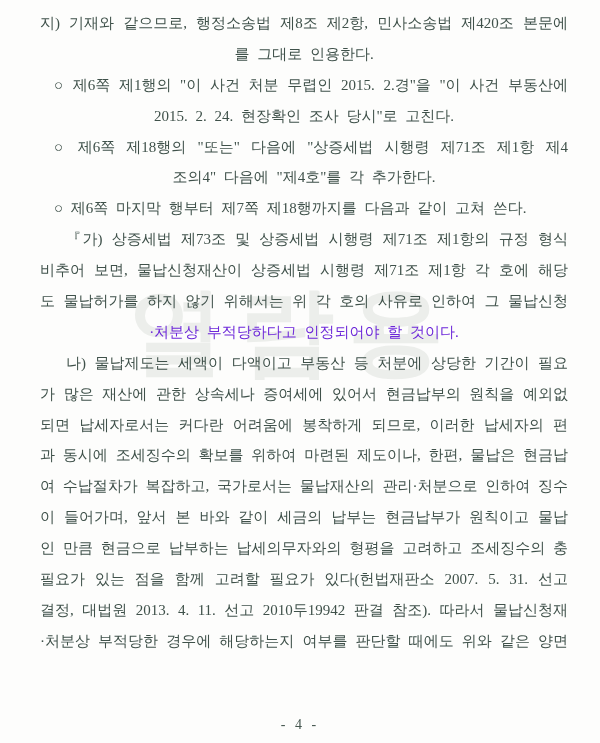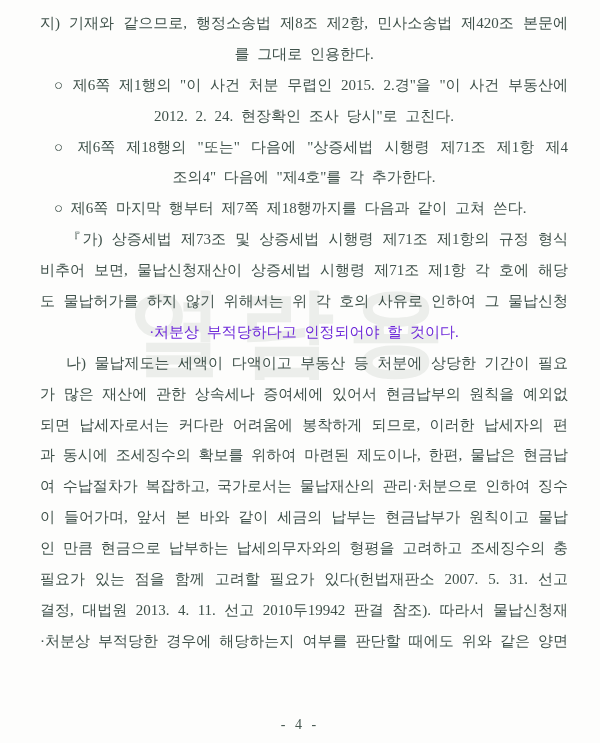--- a/index.html
+++ b/index.html
@@ -61,21 +61,21 @@
 </head>
 <body>
 
 <div class="page" style="background: rgb(253, 253, 252);">
   <div class="watermark">열람용</div>
 
   <div class="content">
       <div class="line ind0 j" style="color: rgb(63, 81, 74);">지) 기재와 같으므로, 행정소송법 제8조 제2항, 민사소송법 제420조 본문에 의하여 이</div>
       <div class="line ind0" style="color: rgb(63, 81, 74);">를 그대로 인용한다.</div>
       <div class="line ind1 j" style="color: rgb(63, 81, 74);">○ 제6쪽 제1행의 "이 사건 처분 무렵인 2015. 2.경"을 "이 사건 부동산에 관하여</div>
-      <div class="line ind0" style="color: rgb(63, 81, 74);">2012. 2. 24. 현장확인 조사 당시"로 고친다.</div>
+      <div class="line ind0" style="color: rgb(63, 81, 74);">2015. 2. 24. 현장확인 조사 당시"로 고친다.</div>
       <div class="line ind1 j" style="color: rgb(63, 81, 74);">○ 제6쪽 제18행의 "또는" 다음에 "상증세법 시행령 제71조 제1항 제4호"를, "제19</div>
       <div class="line ind0" style="color: rgb(63, 81, 74);">조의4" 다음에 "제4호"를 각 추가한다.</div>
       <div class="line ind1" style="color: rgb(63, 81, 74);">○ 제6쪽 마지막 행부터 제7쪽 제18행까지를 다음과 같이 고쳐 쓴다.</div>
       <div class="line ind2 j" style="color: rgb(63, 81, 74);">『가) 상증세법 제73조 및 상증세법 시행령 제71조 제1항의 규정 형식과 내용에</div>
       <div class="line ind0 j" style="color: rgb(63, 81, 74);">비추어 보면, 물납신청재산이 상증세법 시행령 제71조 제1항 각 호에 해당되는 경우에</div>
       <div class="line ind0 j" style="color: rgb(63, 81, 74);">도 물납허가를 하지 않기 위해서는 위 각 호의 사유로 인하여 그 물납신청재산이 관리</div>
       <div class="line ind0" style="color: #6d28d9;">·처분상 부적당하다고 인정되어야 할 것이다.</div>
       <div class="line ind2 j" style="color: rgb(63, 81, 74);">나) 물납제도는 세액이 다액이고 부동산 등 처분에 상당한 기간이 필요한 경우</div>
       <div class="line ind0 j" style="color: rgb(63, 81, 74);">가 많은 재산에 관한 상속세나 증여세에 있어서 현금납부의 원칙을 예외없이 고수하게</div>
       <div class="line ind0 j" style="color: rgb(63, 81, 74);">되면 납세자로서는 커다란 어려움에 봉착하게 되므로, 이러한 납세자의 편의를 도모함</div>

